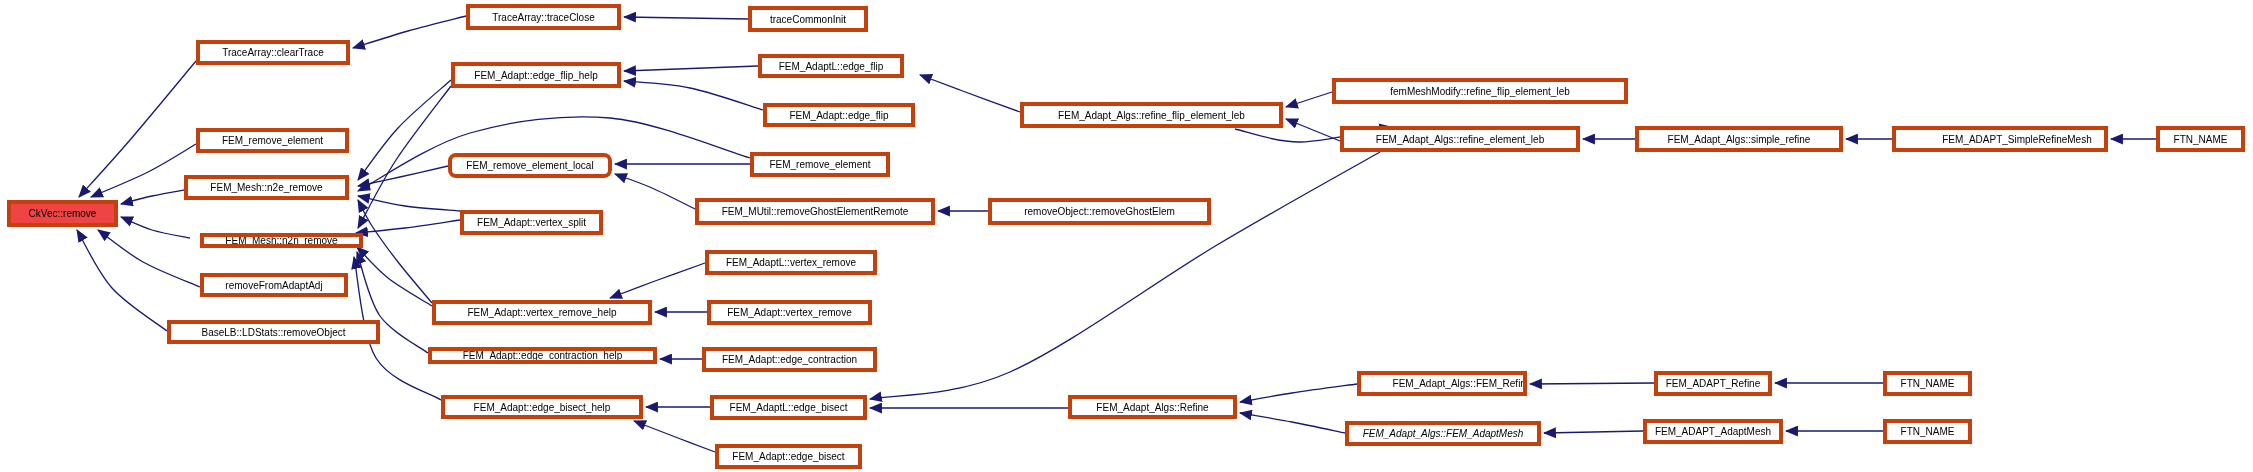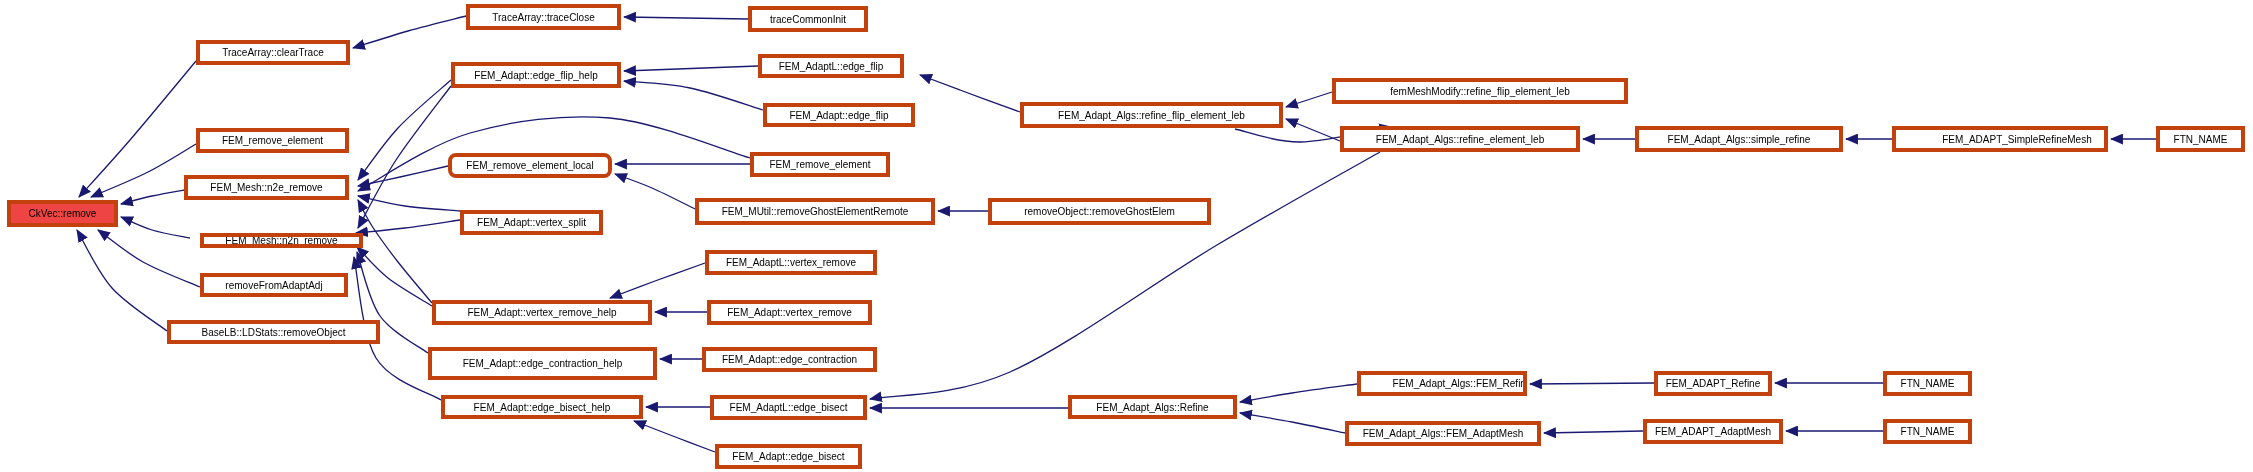--- a/index.html
+++ b/index.html
@@ -100,38 +100,38 @@
       <div class="graph-node" style="left: 748px; top: 6px; width: 120px; height: 26px;">traceCommonInit</div>
       <div class="graph-node" style="left: 196px; top: 128px; width: 153px; height: 25px;">FEM_remove_element</div>
       <div class="graph-node" style="left: 184px; top: 175px; width: 165px; height: 25px;">FEM_Mesh::n2e_remove</div>
       <div class="graph-node" style="left: 200px; top: 225px; width: 163px; height: 15px; margin-top: 8px;">FEM_Mesh::n2n_remove</div>
       <div class="graph-node" style="left: 200px; top: 273px; width: 148px; height: 24px;">removeFromAdaptAdj</div>
       <div class="graph-node" style="left: 167px; top: 320px; width: 213px; height: 24px;">BaseLB::LDStats::removeObject</div>
       <div class="graph-node" style="left: 451px; top: 62px; width: 170px; height: 26px;">FEM_Adapt::edge_flip_help</div>
       <div class="graph-node" style="left: 448px; top: 153px; width: 164px; height: 25px; border-radius: 8px;">FEM_remove_element_local</div>
       <div class="graph-node" style="left: 460px; top: 210px; width: 143px; height: 25px;">FEM_Adapt::vertex_split</div>
       <div class="graph-node" style="left: 432px; top: 300px; width: 220px; height: 25px;">FEM_Adapt::vertex_remove_help</div>
-      <div class="graph-node" style="left: 428px; top: 347px; width: 229px; height: 33px;">FEM_Adapt::edge_contraction_help</div>
+      <div class="graph-node" style="left: 428px; top: 347px; width: 229px; height: 17px;">FEM_Adapt::edge_contraction_help</div>
       <div class="graph-node" style="left: 441px; top: 395px; width: 202px; height: 24px;">FEM_Adapt::edge_bisect_help</div>
       <div class="graph-node" style="left: 758px; top: 54px; width: 146px; height: 24px;">FEM_AdaptL::edge_flip</div>
       <div class="graph-node" style="left: 763px; top: 103px; width: 152px; height: 24px;">FEM_Adapt::edge_flip</div>
       <div class="graph-node" style="left: 750px; top: 152px; width: 140px; height: 25px;">FEM_remove_element</div>
       <div class="graph-node" style="left: 695px; top: 198px; width: 240px; height: 27px;">FEM_MUtil::removeGhostElementRemote</div>
       <div class="graph-node" style="left: 705px; top: 250px; width: 172px; height: 25px;">FEM_AdaptL::vertex_remove</div>
       <div class="graph-node" style="left: 707px; top: 300px; width: 165px; height: 25px;">FEM_Adapt::vertex_remove</div>
       <div class="graph-node" style="left: 702px; top: 347px; width: 175px; height: 25px;">FEM_Adapt::edge_contraction</div>
       <div class="graph-node" style="left: 710px; top: 395px; width: 157px; height: 25px;">FEM_AdaptL::edge_bisect</div>
       <div class="graph-node" style="left: 715px; top: 444px; width: 147px; height: 25px;">FEM_Adapt::edge_bisect</div>
       <div class="graph-node" style="left: 1020px; top: 102px; width: 263px; height: 26px;">FEM_Adapt_Algs::refine_flip_element_leb</div>
       <div class="graph-node" style="left: 988px; top: 198px; width: 223px; height: 27px;">removeObject::removeGhostElem</div>
       <div class="graph-node" style="left: 1332px; top: 78px; width: 296px; height: 26px;">femMeshModify::refine_flip_element_leb</div>
       <div class="graph-node" style="left: 1340px; top: 126px; width: 240px; height: 26px;">FEM_Adapt_Algs::refine_element_leb</div>
       <div class="graph-node" style="left: 1068px; top: 395px; width: 169px; height: 24px;">FEM_Adapt_Algs::Refine</div>
       <div class="graph-node" style="left: 1357px; top: 371px; width: 170px; height: 25px; padding-left: 40px;">FEM_Adapt_Algs::FEM_Refine</div>
-      <div class="graph-node" style="left: 1345px; top: 421px; width: 196px; height: 25px;">FEM_Adapt_Algs::FEM_AdaptMesh</div>
+      <div class="graph-node" style="left: 1345px; top: 421px; width: 196px; height: 25px; font-style: italic;">FEM_Adapt_Algs::FEM_AdaptMesh</div>
       <div class="graph-node" style="left: 1635px; top: 126px; width: 208px; height: 26px;">FEM_Adapt_Algs::simple_refine</div>
       <div class="graph-node" style="left: 1892px; top: 126px; width: 216px; height: 26px; padding-left: 34px;">FEM_ADAPT_SimpleRefineMesh</div>
       <div class="graph-node" style="left: 1654px; top: 371px; width: 118px; height: 25px;">FEM_ADAPT_Refine</div>
       <div class="graph-node" style="left: 1643px; top: 419px; width: 140px; height: 25px;">FEM_ADAPT_AdaptMesh</div>
       <div class="graph-node" style="left: 2156px; top: 126px; width: 89px; height: 26px;">FTN_NAME</div>
       <div class="graph-node" style="left: 1883px; top: 371px; width: 89px; height: 25px;">FTN_NAME</div>
       <div class="graph-node" style="left: 1883px; top: 419px; width: 89px; height: 25px;">FTN_NAME</div>
     </div>
 </div>
 

